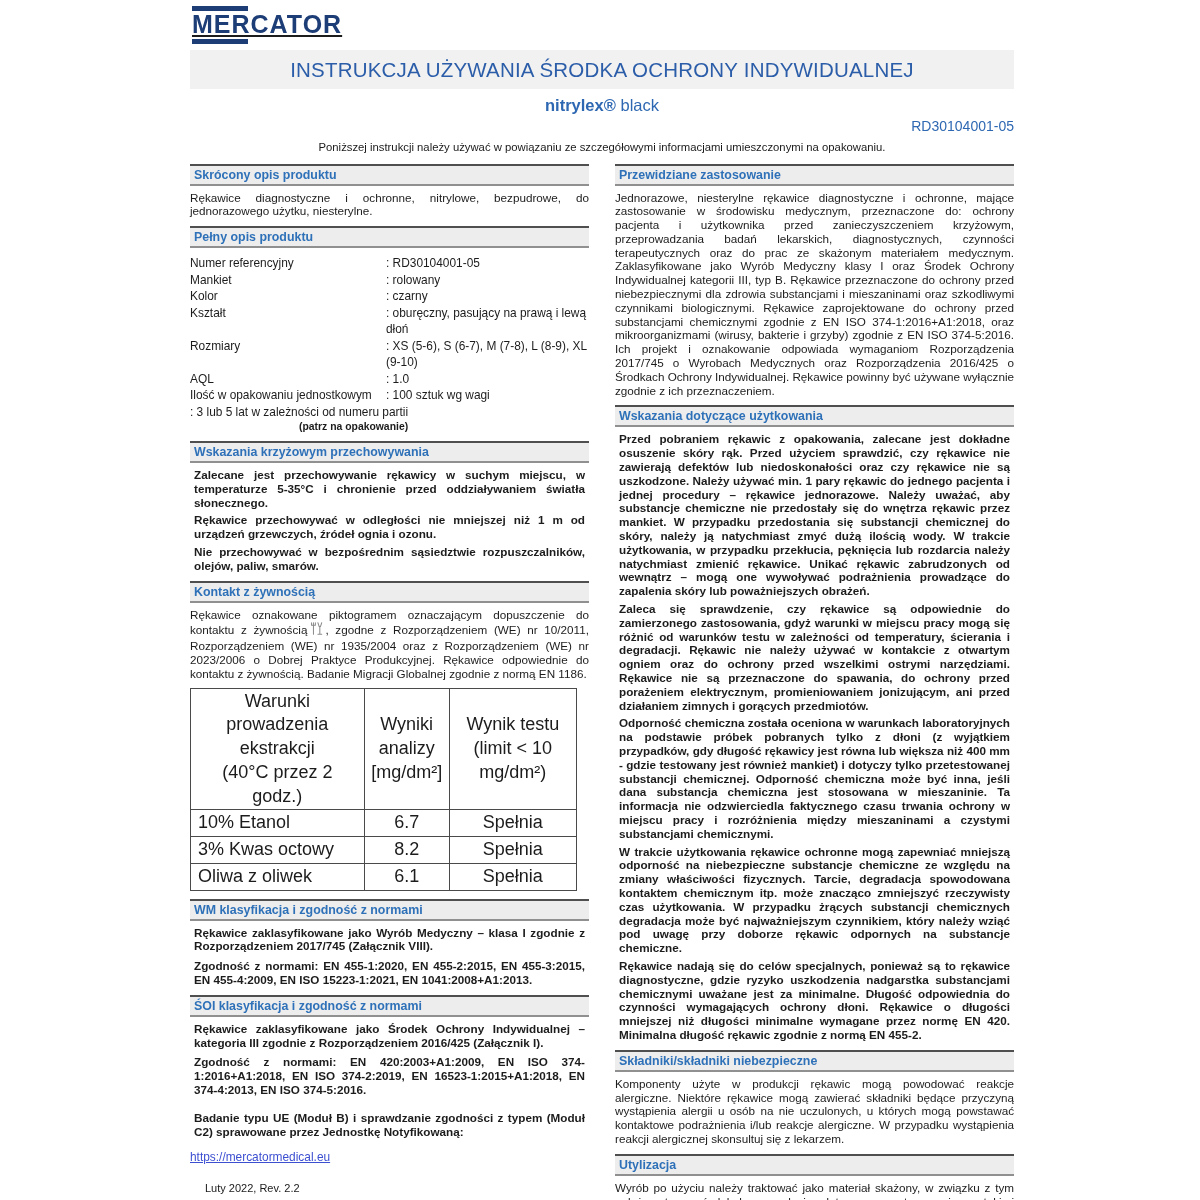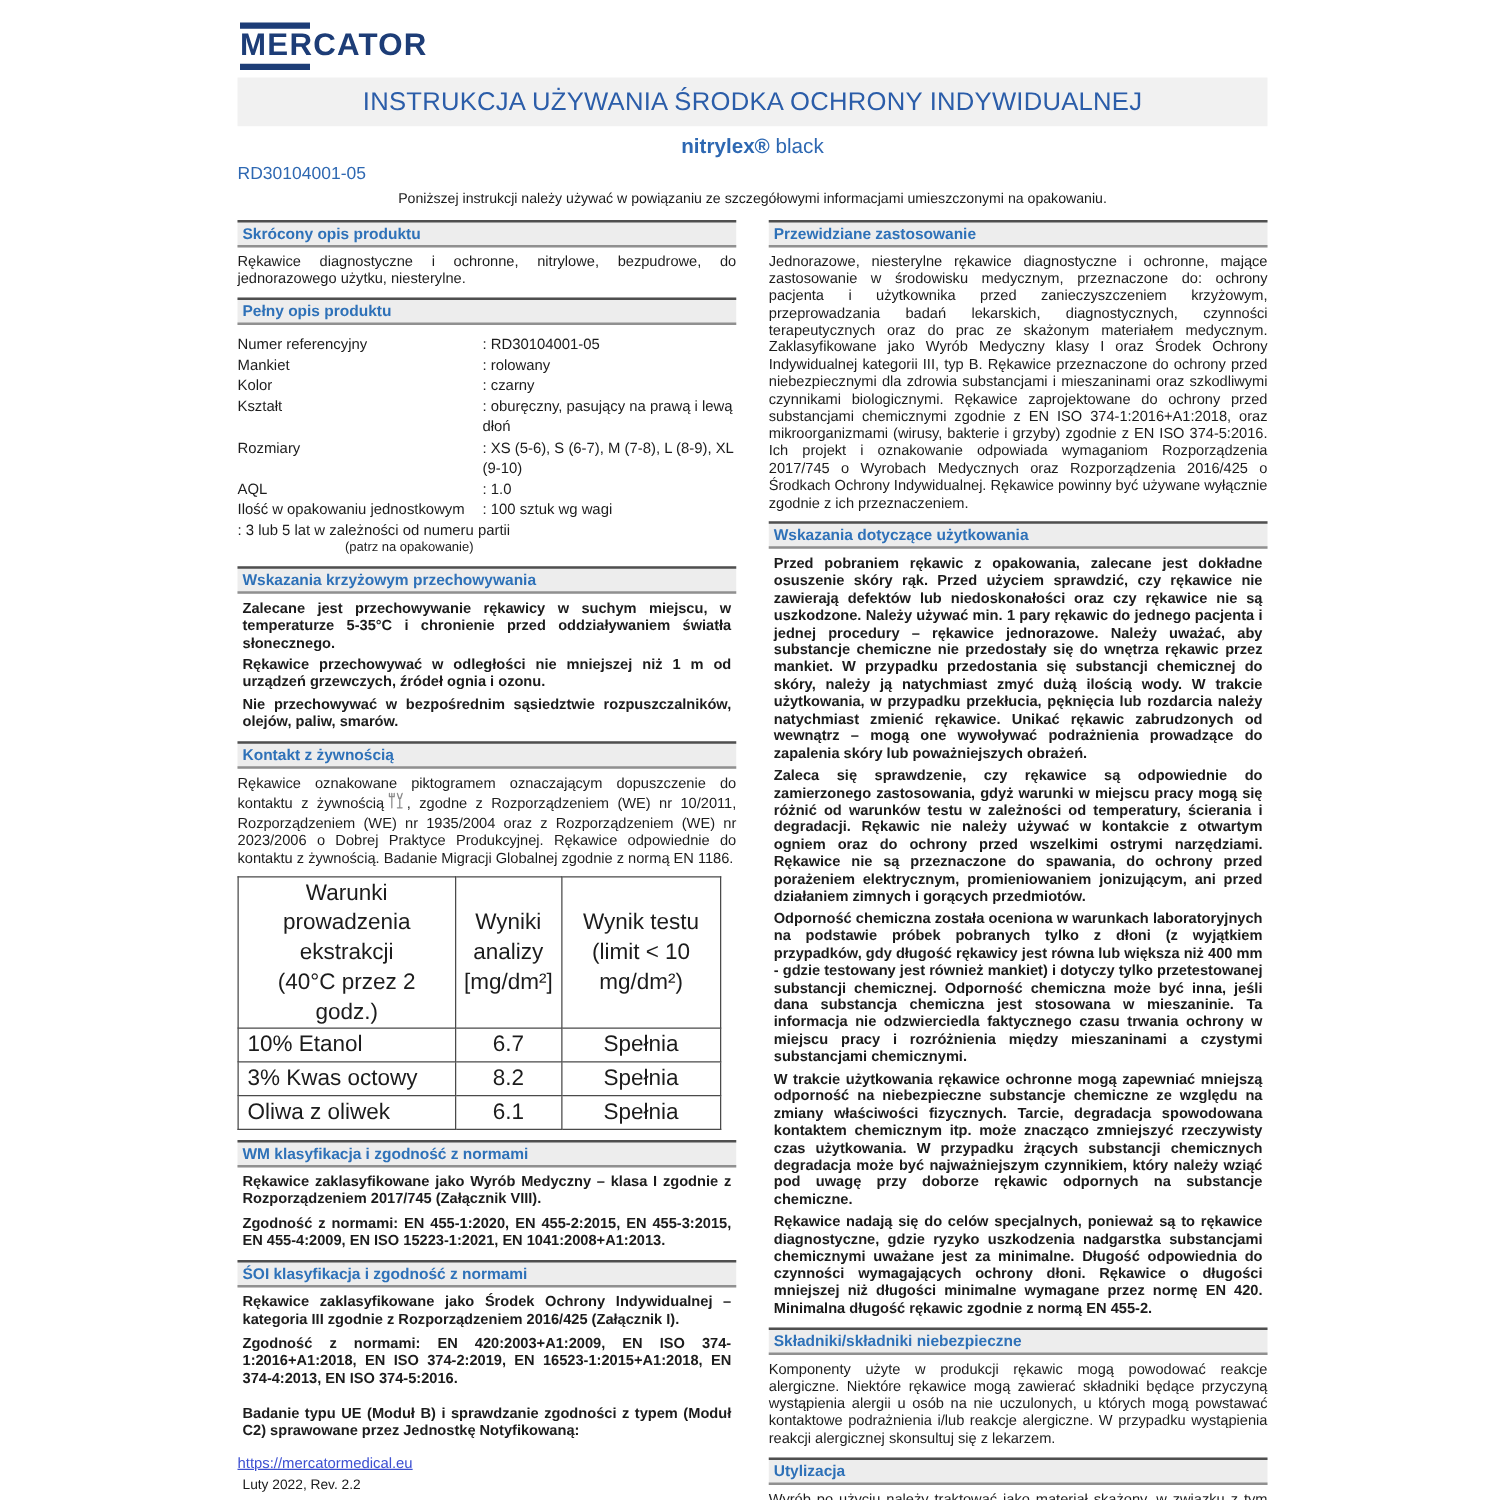--- a/index.html
+++ b/index.html
@@ -1,49 +1,49 @@
 <!DOCTYPE html>
 <html><head>
 <meta charset="utf-8">
 <style>
   html,body{margin:0;padding:0;background:#ffffff;}
   .page{position:relative;width:1200px;height:1200px;background:#fff;overflow:hidden;
         font-family:"Liberation Sans",sans-serif;color:#1c1c1c;}
   .content{position:absolute;left:190px;top:0;width:824px;}
 
   
-  .logo{margin-top:18px;margin-left:2px;width:120px;}
+  .logo{margin-top:6px;margin-left:2px;width:120px;text-decoration:underline;}
   .logo-bar{display:block;width:56px;height:5px;background:#1d3d77;}
   .logo-text{display:block;font-size:25px;font-weight:bold;color:#1d3d77;
              letter-spacing:1px;line-height:1.02;margin:1px 0;}
   .title-bar{margin-top:6px;background:#f1f1f1;text-align:center;padding:8px 0 7px;
              font-size:20.5px;color:#2b5da9;letter-spacing:.2px;}
   .product-line{text-align:center;margin-top:7px;font-size:16.5px;color:#2e68b2;}
   .pname{font-weight:bold;}
-  .ref-line{text-align:left;font-size:14px;color:#2e68b2;margin-top:3px;}
+  .ref-line{text-align:right;font-size:14px;color:#2e68b2;margin-top:3px;}
   .note-line{text-align:center;font-size:11.3px;color:#1a1a1a;margin-top:7px;}
 
   
   .cols{display:flex;gap:26px;margin-top:11px;align-items:flex-start;}
   .col{width:399px;}
 
   .sec-h{background:#ededed;border-top:2px solid #4f4f4f;border-bottom:2px solid #909090;
          color:#2e71b8;font-size:12.4px;font-weight:bold;padding:2px 5px 2px 4px;margin-top:8px;}
   .col .sec-h:first-child{margin-top:0;}
 
   .body-text{font-size:11.7px;line-height:1.18;text-align:justify;margin:5px 0 3px;}
   .body-text p{margin:4px;font-weight:bold;}
   .body-text p + p{margin-top:1px;}
 
   
   .kv{margin:7px 0 4px;}
   .kv-row{display:flex;font-size:11.9px;line-height:1.39;}
   .kv-label{width:196px;flex:none;}
   .kv-value{flex:1;}
-  .kv-note{font-size:10.4px;margin-left:80px;line-height:1.2;padding-left:6px;}
+  .kv-note{font-size:10.4px;margin-left:103px;line-height:1.2;padding-left:6px;font-weight:bold;}
 
   .inline-icon{display:inline-block;vertical-align:-2px;margin:0 2px;}
 
   
   .migr-table{width:97%;border-collapse:collapse;margin:7px 0 3px;font-size:18px;}
   .migr-table th,.migr-table td{border:1px solid #4a4a4a;padding:1px 4px;text-align:center;
                                 line-height:1.32;font-weight:normal;}
   .migr-table td.c0{text-align:left;padding-left:7px;}
 
   
@@ -52,21 +52,21 @@
   .addr-name{font-weight:bold;}
   .ce{width:190px;display:flex;align-items:center;justify-content:flex-end;padding-right:8px;}
   .ce-num{font-size:41px;color:#222;letter-spacing:1px;line-height:1;margin-left:2px;
           font-family:"Liberation Sans",sans-serif;}
   .decl{font-size:11.9px;margin-top:10px;}
   .link{color:#3c4fd1;text-decoration:underline;font-size:11.9px;display:inline-block;margin-top:8px;}
 
   .producer-lines{font-size:11.9px;line-height:1.55;margin-top:5px;}
   .producer-lines div{margin:0;}
 
-  .footer{position:absolute;left:194px;bottom:6px;font-size:11px;color:#1a1a1a;}
+  .footer{position:absolute;left:205px;bottom:6px;font-size:11px;color:#1a1a1a;}
 </style>
 </head>
 <body>
 
 <div class="page">
   <div class="content">
 
     <div class="logo">
       <span class="logo-bar"></span>
       <span class="logo-text">MERCATOR</span>

